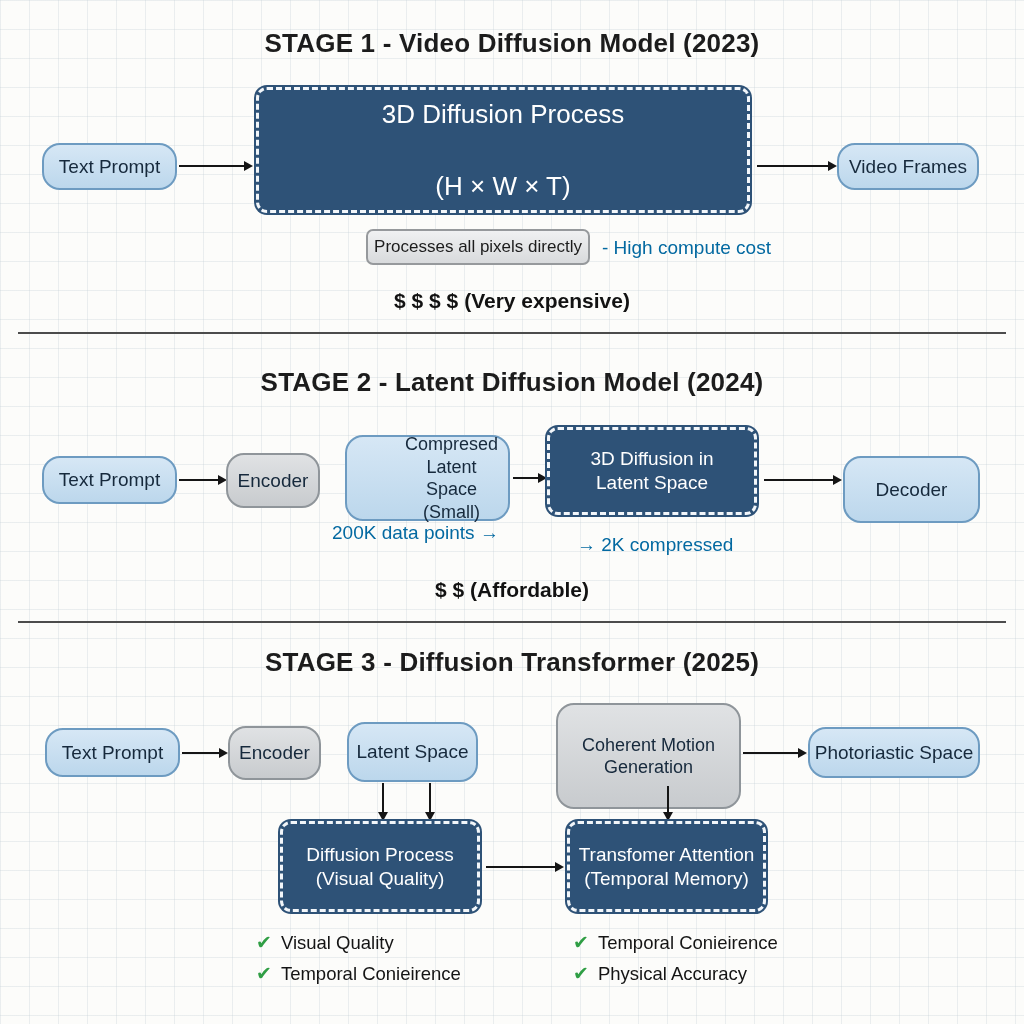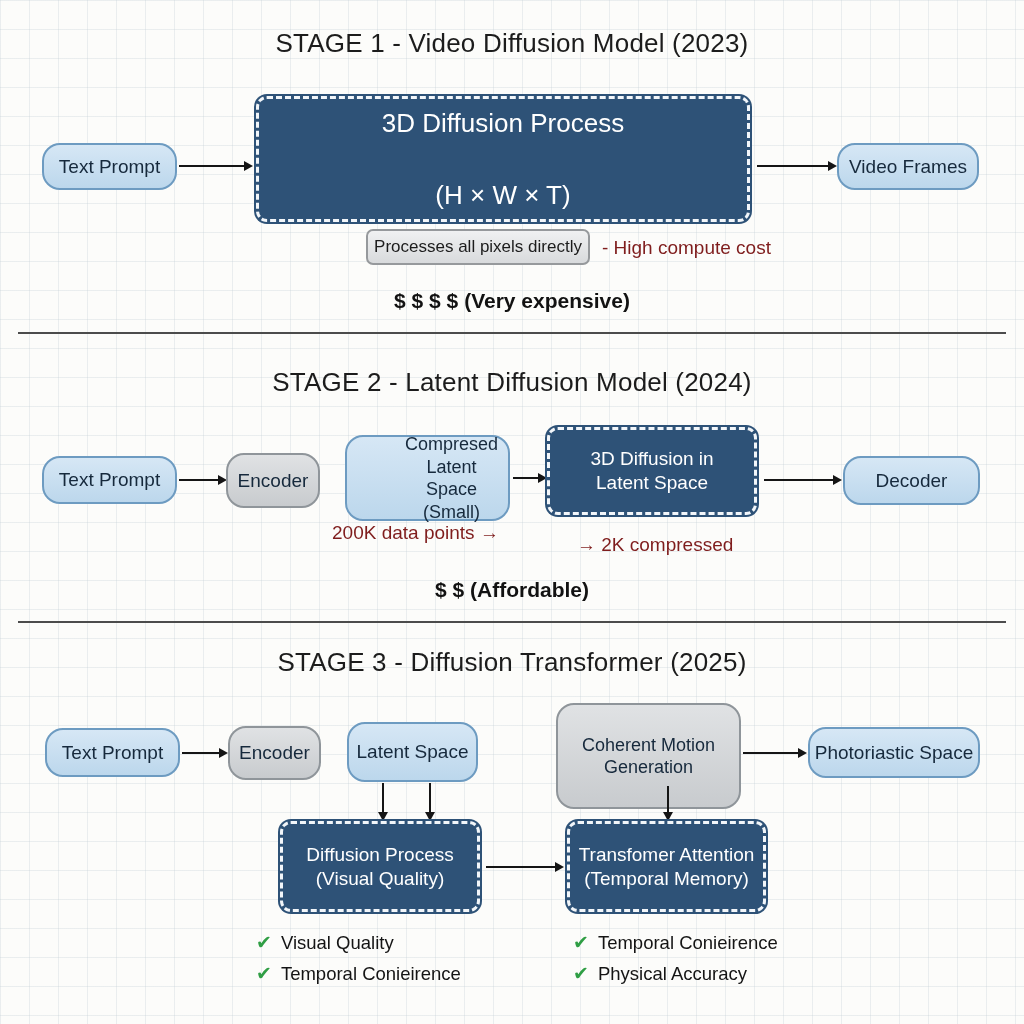--- a/index.html
+++ b/index.html
@@ -7,39 +7,39 @@
     width:1024px;height:1024px;position:relative;overflow:hidden;
     font-family:"Liberation Sans","DejaVu Sans",sans-serif;
     background-color:#fcfcfa;
     background-image:
       linear-gradient(rgba(205,214,220,0.38) 1px, transparent 1px),
       linear-gradient(90deg, rgba(205,214,220,0.38) 1px, transparent 1px);
     background-size:29px 29px;
   }
   .stage-title{
     position:absolute;left:0;right:0;text-align:center;
-    font-weight:400;font-size:26px;color:#1c1c1c;letter-spacing:.2px;
+    font-weight:700;font-size:26px;color:#1c1c1c;letter-spacing:.2px;
   }
   .box{
     position:absolute;display:flex;flex-direction:column;align-items:center;justify-content:center;
     text-align:center;border-radius:18px;font-size:19px;color:#16293c;line-height:1.25;
     box-sizing:border-box;
   }
   .box.light{background:linear-gradient(#d6e7f5,#bcd7ec);border:2px solid #6d9bc1;}
   .box.gray{background:linear-gradient(#e0e2e4,#c8cbce);border:2px solid #8f959a;}
   .box.navy{
     background:#2e5277;border:3px dashed #f2f6fa;border-radius:11px;
     box-shadow:0 0 0 2px #2e5277;color:#fff;
   }
   .notebox{
     position:absolute;display:flex;align-items:center;justify-content:center;
     background:linear-gradient(#f0f1f2,#d8dadc);border:2px solid #96999c;border-radius:7px;
     font-size:17px;color:#1c1c1c;box-sizing:border-box;
   }
-  .plain{position:absolute;font-size:19px;color:#7f1d1d;white-space:nowrap;}
+  .plain{position:absolute;font-size:19px;color:#0369a1;white-space:nowrap;}
   .cost{position:absolute;left:0;right:0;text-align:center;font-size:21px;font-weight:600;color:#121212;}
   .divider{position:absolute;height:2px;background:#4c4c4c;}
   .harrow{position:absolute;height:2px;background:#151515;}
   .harrow::after{
     content:"";position:absolute;right:-8px;top:-4px;
     border-left:9px solid #151515;border-top:5px solid transparent;border-bottom:5px solid transparent;
   }
   .varrow{position:absolute;width:2px;background:#151515;}
   .varrow::after{
     content:"";position:absolute;bottom:-8px;left:-4px;
@@ -54,21 +54,21 @@
 <body>
 
 <div class="stage-title" style="top:28px;">STAGE 1 - Video Diffusion Model (2023)</div>
 
 <div class="box light" style="left:42px;top:143px;width:135px;height:47px;">
   <span>Text Prompt</span>
 </div>
 
 <div class="harrow" style="left:179px;top:165px;width:66px;"></div>
 
-<div class="box navy" style="left:256px;top:96px;width:494px;height:126px;gap:35px;">
+<div class="box navy" style="left:256px;top:87px;width:494px;height:126px;gap:35px;">
   <span class="bigbox-text">3D Diffusion Process</span>
   <span class="bigbox-text">(H × W × T)</span>
 </div>
 
 <div class="harrow" style="left:757px;top:165px;width:72px;"></div>
 
 <div class="box light" style="left:837px;top:143px;width:142px;height:47px;">
   <span>Video Frames</span>
 </div>
 
@@ -100,21 +100,21 @@
 
 <div class="harrow" style="left:513px;top:477px;width:26px;"></div>
 
 <div class="box navy" style="left:547px;top:427px;width:210px;height:88px;">
   <span>3D Diffusion in</span>
   <span>Latent Space</span>
 </div>
 
 <div class="harrow" style="left:764px;top:479px;width:70px;"></div>
 
-<div class="box light" style="left:843px;top:456px;width:137px;height:49px;">
+<div class="box light" style="left:843px;top:456px;width:137px;height:67px;">
   <span>Decoder</span>
 </div>
 
 <div class="plain" style="left:332px;top:522px;">200K data points →</div>
 <div class="plain" style="left:577px;top:534px;">→ 2K compressed</div>
 
 <div class="cost" style="top:578px;">$ $ (Affordable)</div>
 
 <div class="divider" style="left:18px;top:621px;width:988px;"></div>
 

